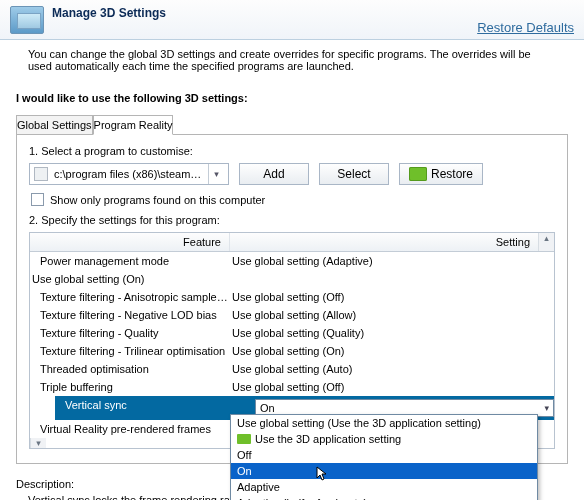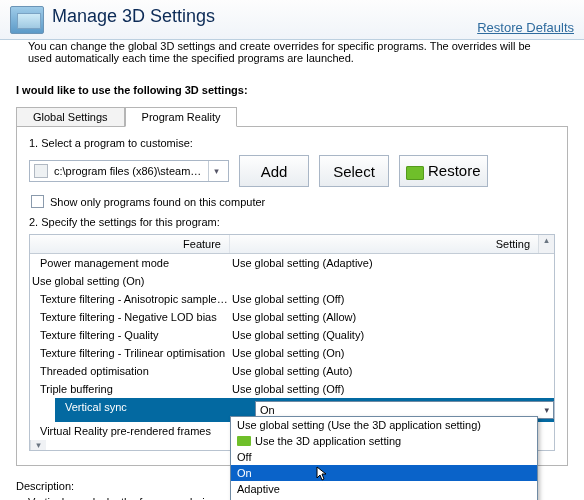--- a/index.html
+++ b/index.html
@@ -28,55 +28,55 @@
     border: 1px solid #6b94b6;
     border-radius: 2px;
     position: relative;
   }
   .header-icon::after {
     content:""; position:absolute; top:6px; left:6px; width:22px; height:14px;
     background: linear-gradient(#cdeaf7,#a0c9e2);
     border:1px solid #7aa3c4;
   }
   .header-title {
-    font-size: 18px;
-    font-weight: normal;
+    font-size: 12px;
+    font-weight: bold;
     color: #0b2a56;
     flex:1;
   }
   .restore-link {
     align-self: flex-end;
     color: #2e6b9e;
     cursor: pointer;
     font-size: 13px;
     margin-top: 14px;
     text-decoration: underline;
   }
   .body {
     padding: 8px 16px 8px 16px;
   }
   .intro {
-    padding: 0 28px 8px 28px;
+    padding: 8px 28px 8px 28px;
     font-size: 11px;
   }
   .section-title {
     font-weight: bold;
     font-size: 11px;
     margin: 4px 0 10px 0;
   }
   .tabs {
     display: flex;
     gap: 0;
     margin-top: 6px;
   }
   .tab {
     border: 1px solid #b5b5b5;
     border-bottom: none;
     background: #f3f3f3;
-    padding: 3px 16px;
+    padding: 3px 0;
     position: relative;
     top:1px;
     cursor:pointer;
   }
   .tab.active {
     background:#fff;
     border-bottom:1px solid #fff;
     z-index:2;
   }
   .tabpanel {
@@ -98,25 +98,25 @@
     height:22px; width:200px;
     padding:0 4px;
     gap:6px;
   }
   .mini-icon {
     width:14px;height:14px;background:#eef1f3;border:1px solid #b0b8c2;
   }
   .prog-text { flex:1; overflow:hidden; white-space:nowrap; text-overflow:ellipsis; font-size:11px;}
   .chev { width:16px; height:20px; display:flex; align-items:center; justify-content:center; border-left:1px solid #c3ccd6; color:#556; font-size:9px;}
   .btn {
-    height:32px; min-width:70px;
+    height:22px; min-width:70px;
     border:1px solid #a9b6c6;
     background: linear-gradient(#fefefe,#e9edf1);
     cursor:pointer;
-    font-size:15px;
+    font-size:12px;
   }
   .btn.restore-btn { min-width:84px; }
   .nv-badge {
     width:18px;height:14px;background:#6fbf2a;border-radius:2px;
     display:inline-block; vertical-align:middle; margin-right:4px;
     box-shadow: inset 0 0 0 1px #549a1d;
   }
   .chk-row { display:flex; align-items:center; gap:6px; margin: 6px 0 8px 2px; }
   .chk { width:13px;height:13px;border:1px solid #8a9aac;background:#fff;}
   .subhead { margin: 4px 0 6px 0; }

